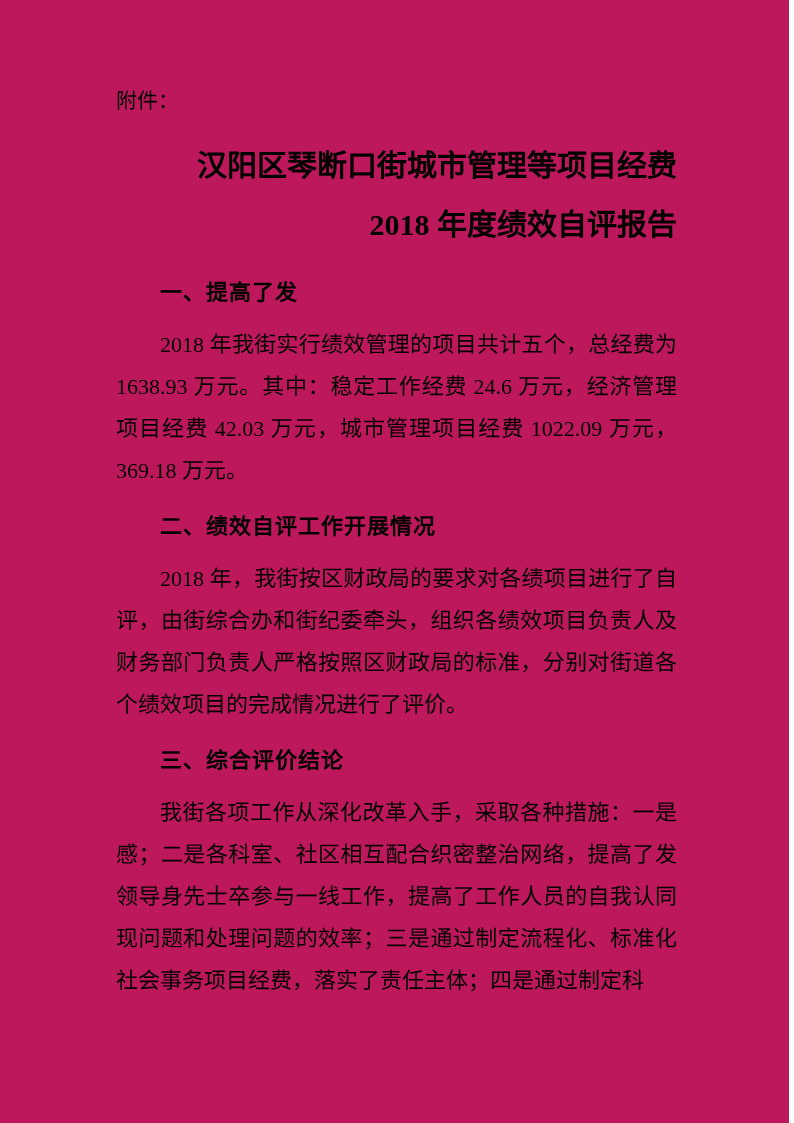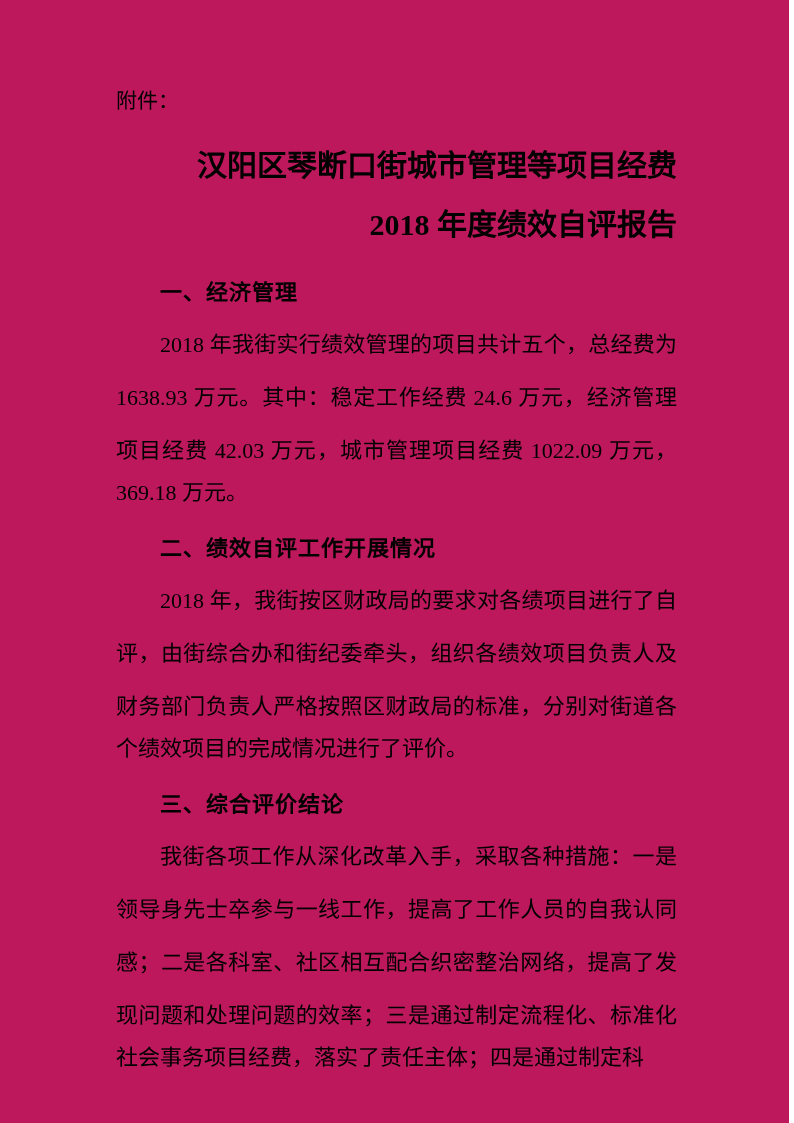--- a/index.html
+++ b/index.html
@@ -53,38 +53,37 @@
     font-family: "Liberation Serif", "DejaVu Serif", serif;
     font-size: 22px;
   }
   .line {
     line-height: 42px;
   }
   .line.first { text-indent: 2em; }
   .line.justify {
     text-align: justify;
     text-align-last: justify;
-    margin-top: 11px;
     -moz-text-align-last: justify;
   }
 </style>
 </head>
 <body>
 
 <div class="doc">
   <div class="attachment">附件：</div>
 
   <h1 class="title">
     <span class="title-line">汉阳区琴断口街城市管理等项目经费</span>
     <span class="title-line">2018 年度绩效自评报告</span>
   </h1>
 
   <div id="sections">
   <section class="section">
-    <h2 class="heading h1">一、经济管理</h2>
+    <h2 class="heading h1">一、提高了发</h2>
     <div class="para">
           <div class="line first justify">2018 年我街实行绩效管理的项目共计五个，总经费为</div>
           <div class="line justify">1638.93 万元。其中：稳定工作经费 24.6 万元，经济管理</div>
           <div class="line justify">项目经费 42.03 万元，城市管理项目经费 1022.09 万元，</div>
           <div class="line">369.18 万元。</div>
         </div>
   </section>
 
   <section class="section">
     <h2 class="heading h2">二、绩效自评工作开展情况</h2>
@@ -93,20 +92,20 @@
           <div class="line justify">评，由街综合办和街纪委牵头，组织各绩效项目负责人及</div>
           <div class="line justify">财务部门负责人严格按照区财政局的标准，分别对街道各</div>
           <div class="line">个绩效项目的完成情况进行了评价。</div>
         </div>
   </section>
 
   <section class="section">
     <h2 class="heading h3">三、综合评价结论</h2>
     <div class="para">
           <div class="line first justify">我街各项工作从深化改革入手，采取各种措施：一是</div>
+          <div class="line justify">感；二是各科室、社区相互配合织密整治网络，提高了发</div>
           <div class="line justify">领导身先士卒参与一线工作，提高了工作人员的自我认同</div>
-          <div class="line justify">感；二是各科室、社区相互配合织密整治网络，提高了发</div>
           <div class="line justify">现问题和处理问题的效率；三是通过制定流程化、标准化</div>
           <div class="line">社会事务项目经费，落实了责任主体；四是通过制定科</div>
         </div>
   </section>
 </div>
 </div>
 
 </body></html>

